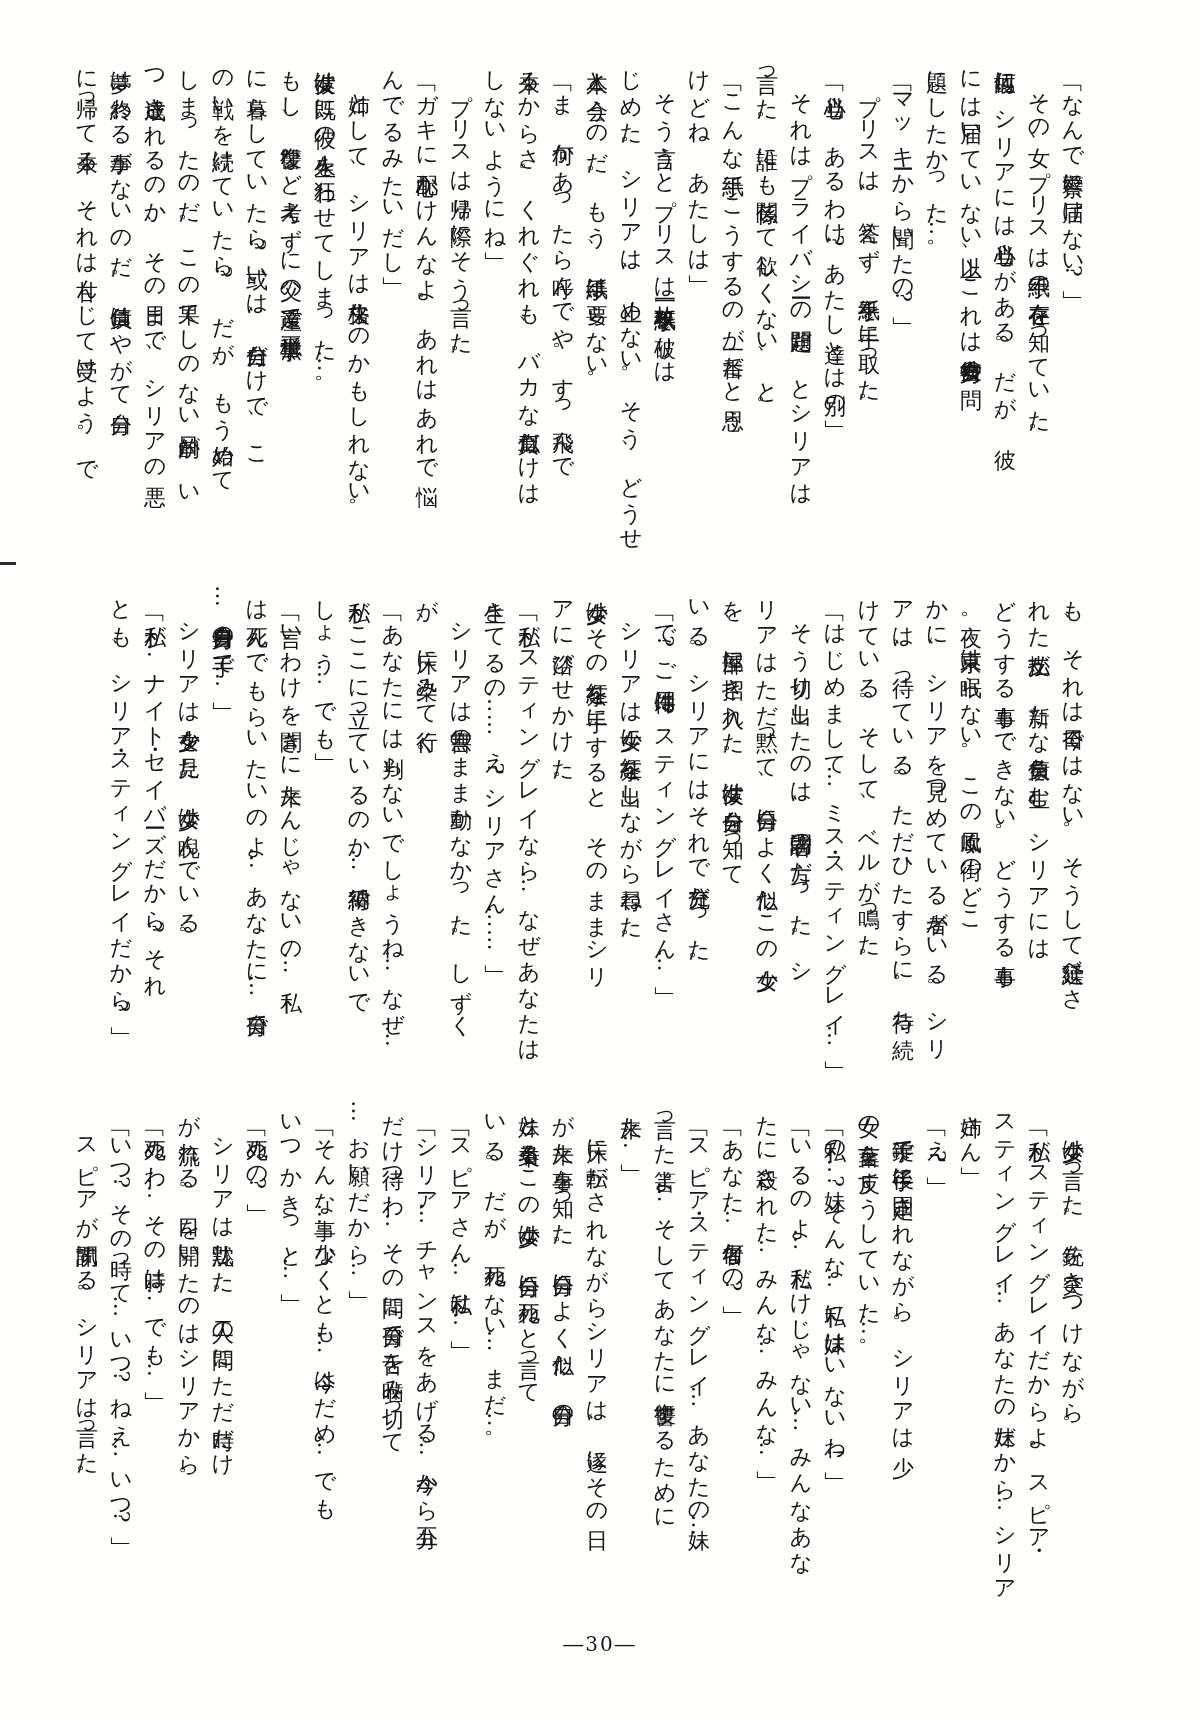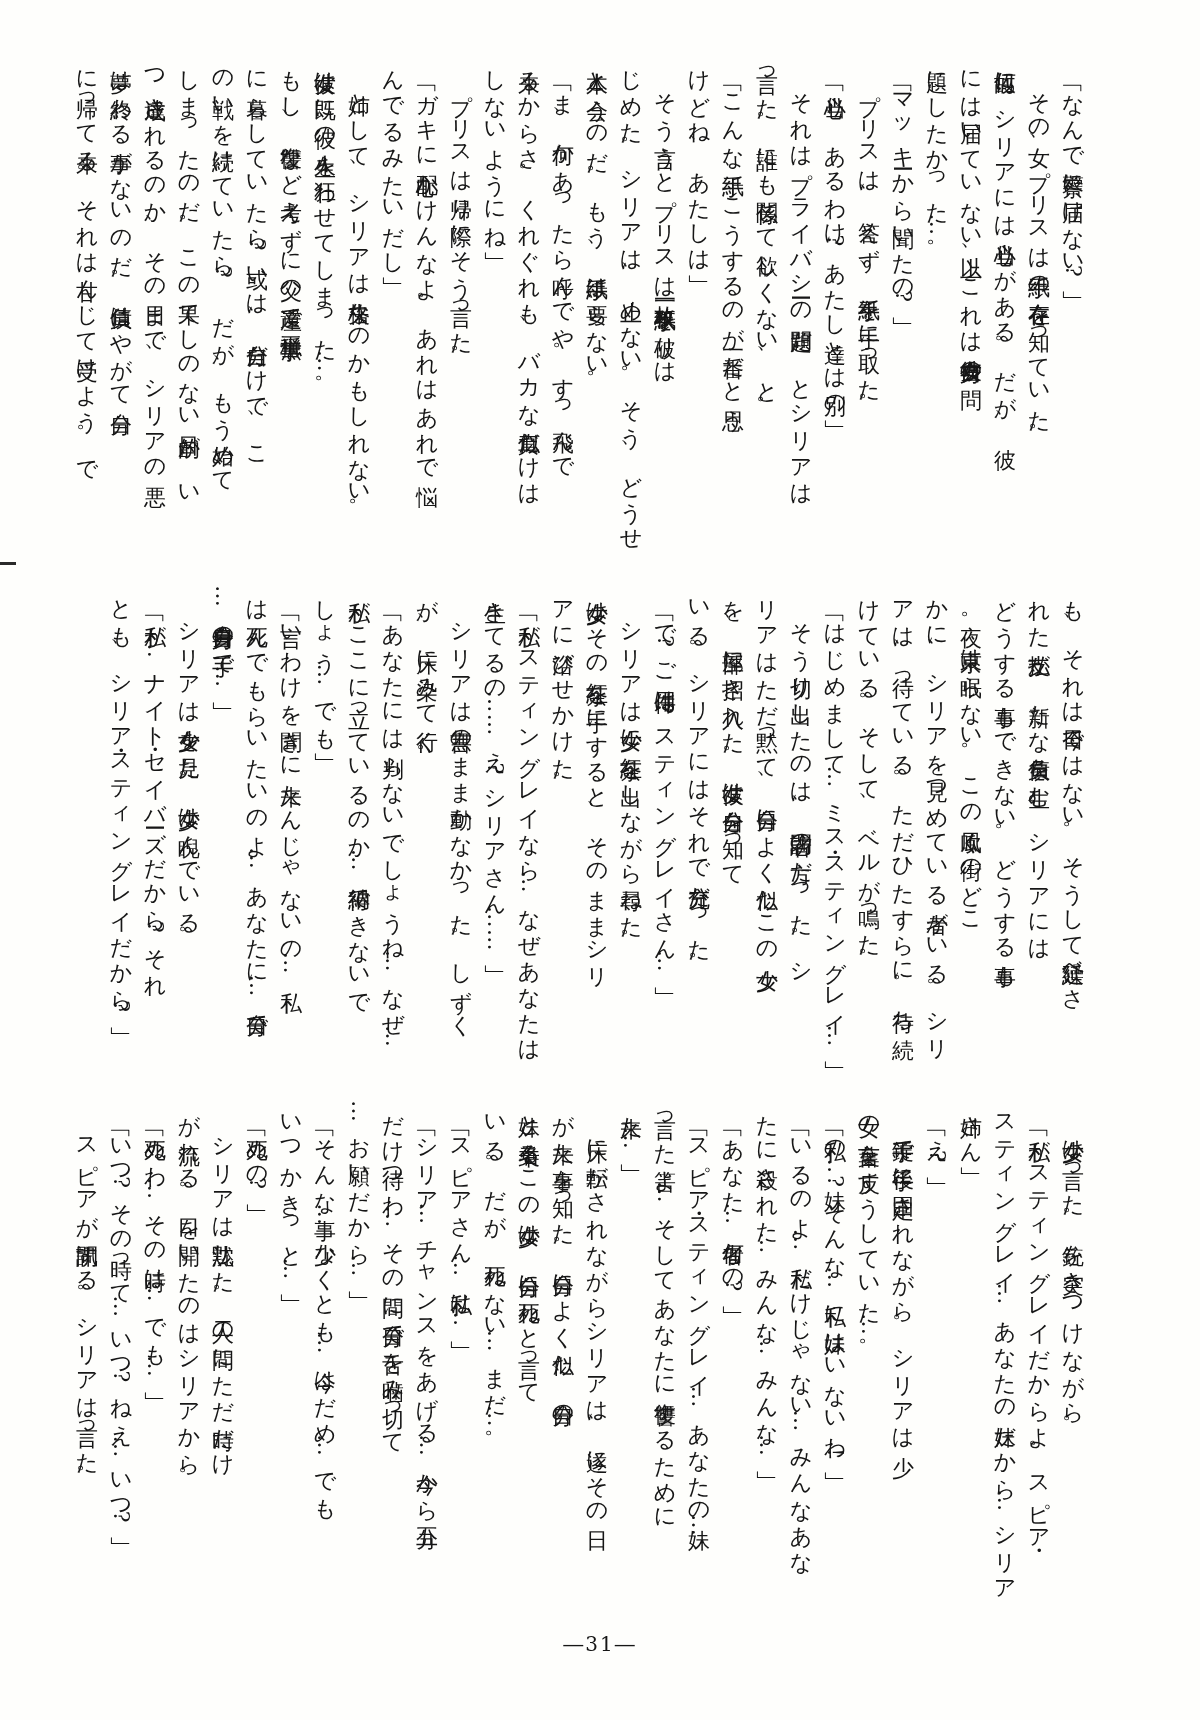--- a/index.html
+++ b/index.html
@@ -143,15 +143,15 @@
 …お願いだから…」
 　「そんな事…少なくとも…今はだめ…でも
 いつかきっと…」
 　「死ぬの?」
 　シリアは沈黙した。二人の間にただ時だけ
 が流れる。口を開いたのはシリアから。
 　「死ぬわ…その時は…でも…」
 　「いつ?その時って…いつ?ねえ…いつ?」
 　スピアが訊問する。シリアは言った。</div>
 
-  <div class="footer">―31―</div>
+  <div class="footer">―30―</div>
 
 </div>
 
 </body></html>

